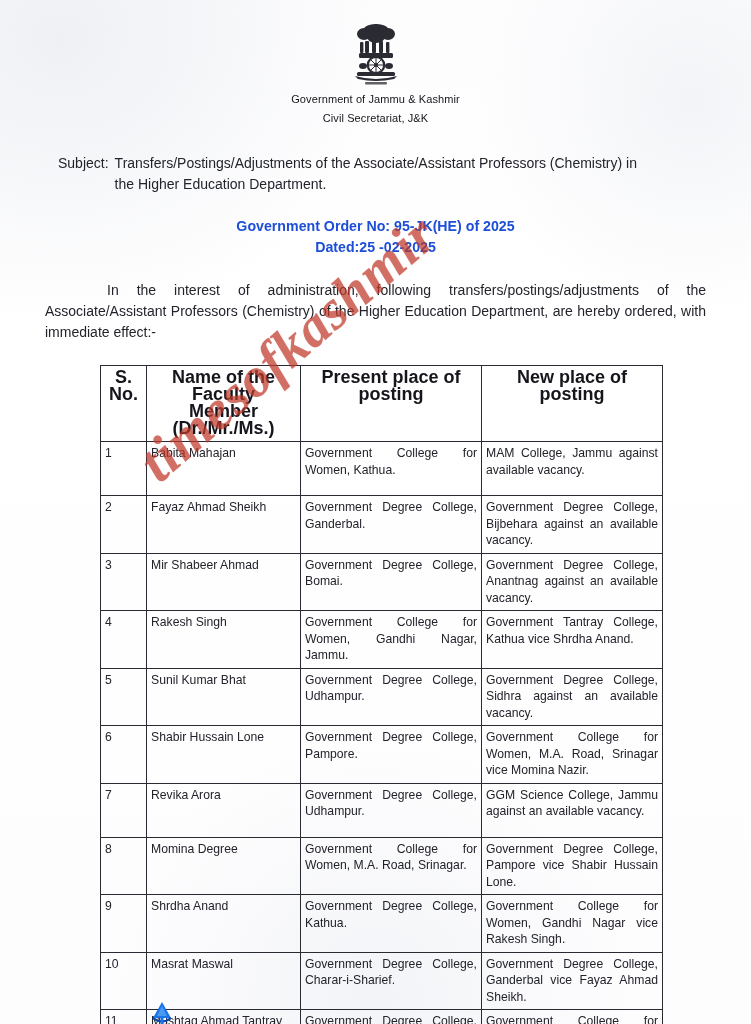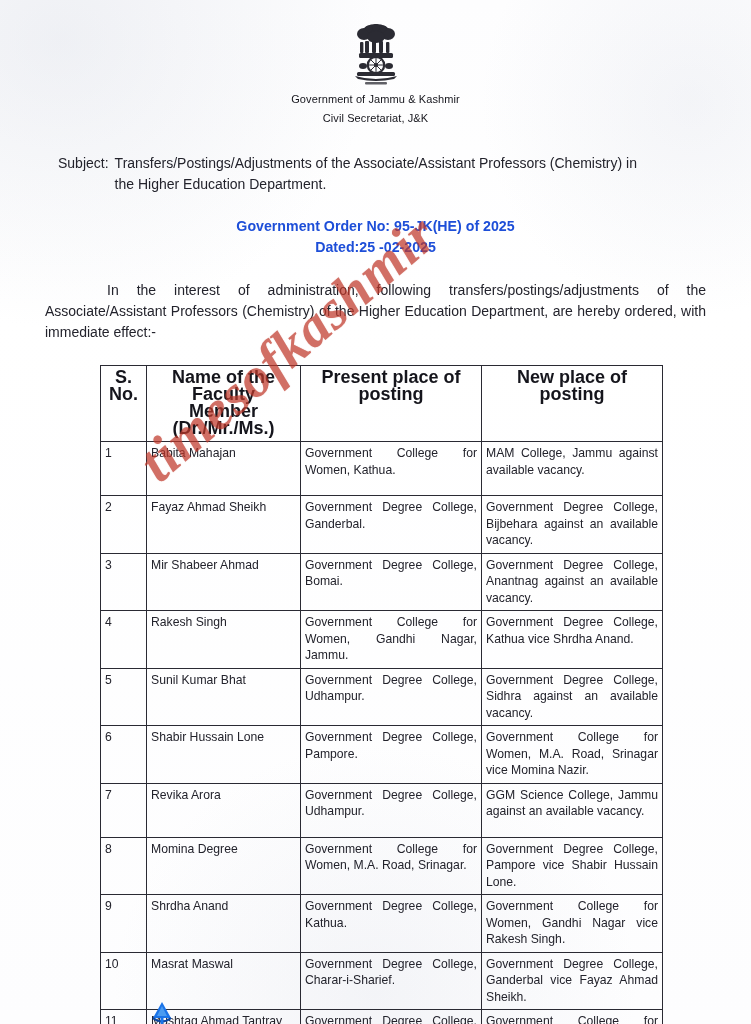--- a/index.html
+++ b/index.html
@@ -280,21 +280,21 @@
         <tr class="r-h">
           <td class="cell-sno">3</td>
           <td class="cell-name">Mir Shabeer Ahmad</td>
           <td class="cell-just">Government Degree College, Bomai.</td>
           <td class="cell-just">Government Degree College, Anantnag against an available vacancy.</td>
         </tr>
         <tr class="r-h">
           <td class="cell-sno">4</td>
           <td class="cell-name">Rakesh Singh</td>
           <td class="cell-just">Government College for Women, Gandhi Nagar, Jammu.</td>
-          <td class="cell-just">Government Degree College, Kathua vice Shrdha Anand.</td>
+          <td class="cell-just">Government Tantray College, Kathua vice Shrdha Anand.</td>
         </tr>
         <tr class="r-h">
           <td class="cell-sno">5</td>
           <td class="cell-name">Sunil Kumar Bhat</td>
           <td class="cell-just">Government Degree College, Udhampur.</td>
           <td class="cell-just">Government Degree College, Sidhra against an available vacancy.</td>
         </tr>
         <tr class="r-h">
           <td class="cell-sno">6</td>
           <td class="cell-name">Shabir Hussain Lone</td>

